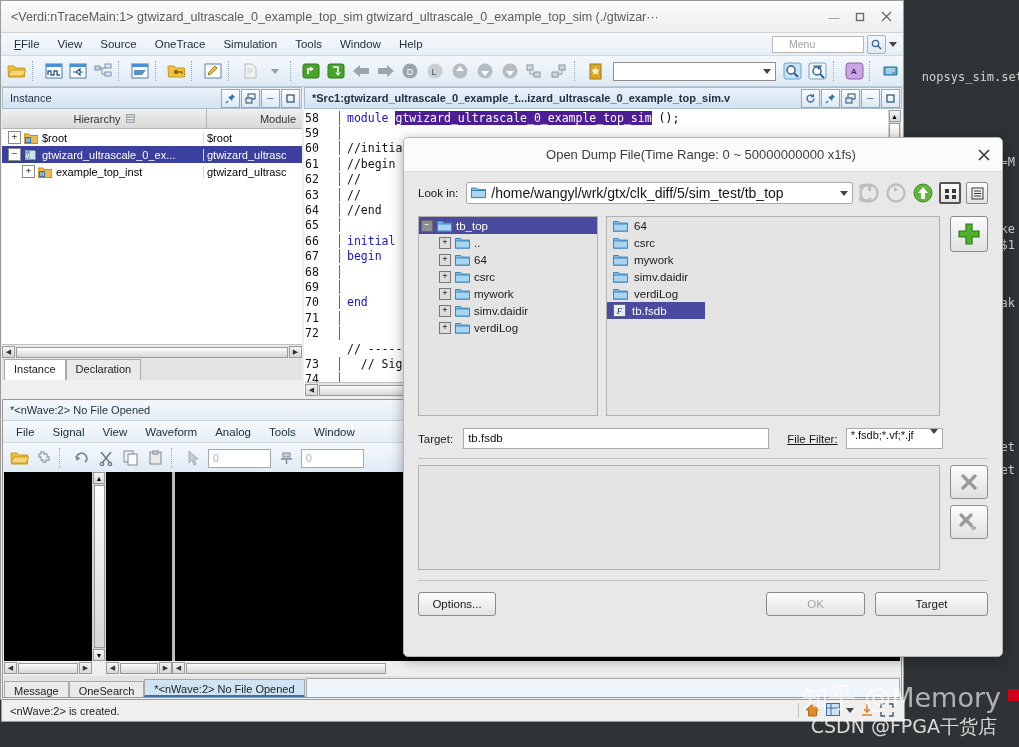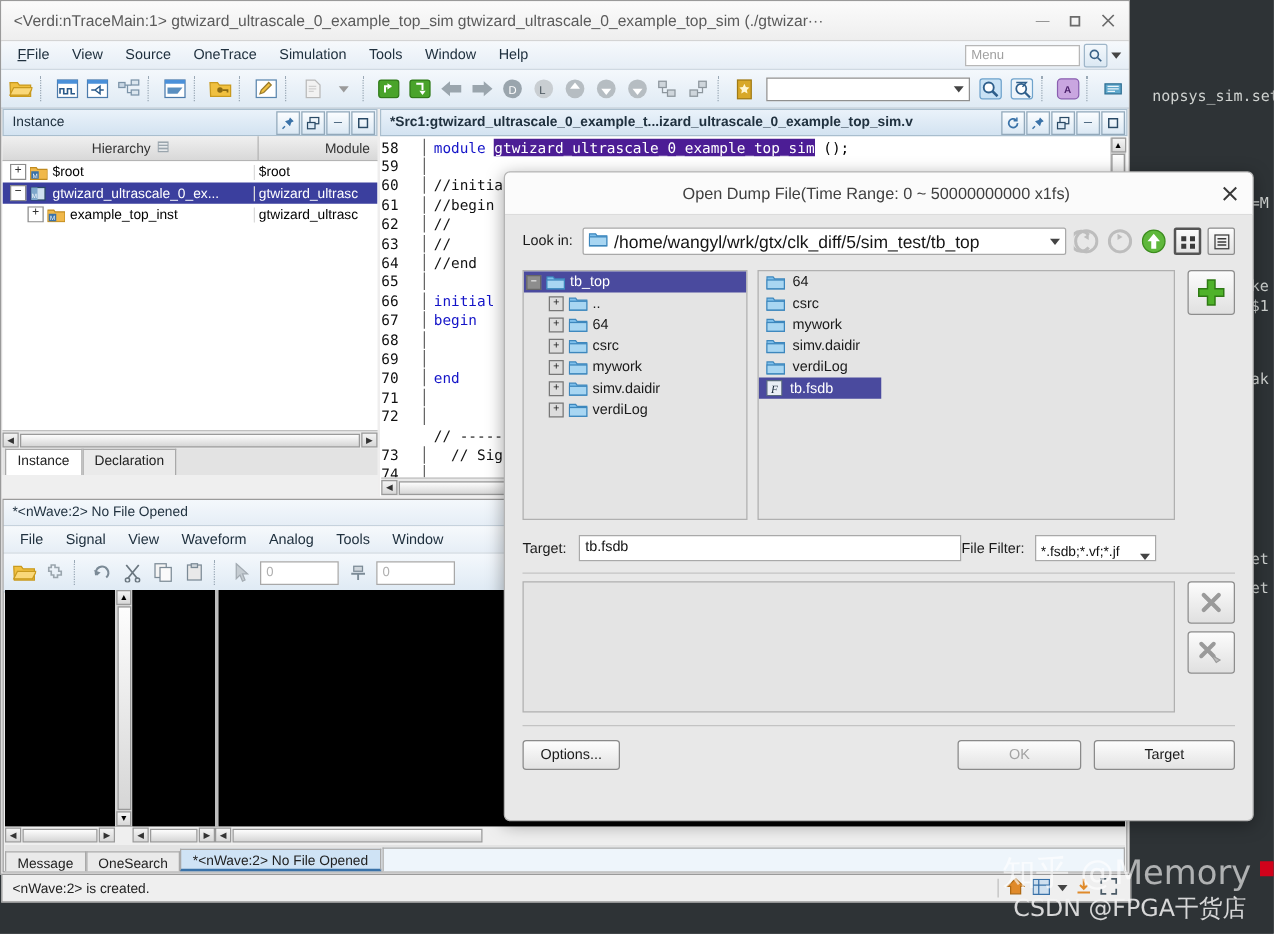--- a/index.html
+++ b/index.html
@@ -29,21 +29,21 @@
   }
   #title-text{flex:1;color:#5b5b5b;font-size:12.5px;white-space:nowrap;overflow:hidden;}
   .winbtn{width:26px;height:22px;display:flex;align-items:center;justify-content:center;color:#6b6b6b;font-size:13px;}
 
   
   #menu-bar{height:22px;background:linear-gradient(#f6f9fc,#e6eef6);display:flex;align-items:center;
     border-bottom:1px solid #cfd9e2;padding-left:4px;position:relative;}
   .menu-item{padding:2px 9px;color:#20313f;font-size:11.5px;cursor:default;}
   #menu-search-wrap{position:absolute;right:6px;top:2px;display:flex;align-items:center;gap:3px;}
   #menu-search{width:92px;height:17px;border:1px solid #b7b7b7;background:#fff;font-size:10.5px;
-    color:#a0a0a0;padding:0 4px;box-sizing:border-box;line-height:15px;}
+    color:#a0a0a0;padding:0 16px;box-sizing:border-box;line-height:15px;}
   .mini-icon{width:17px;height:17px;border:1px solid #9fb6c9;border-radius:2px;
      background:linear-gradient(#f3f8fc,#dbe8f3);display:flex;align-items:center;justify-content:center;font-size:9px;color:#3b6287;}
   .caret{width:0;height:0;border-left:4px solid transparent;border-right:4px solid transparent;border-top:5px solid #444;}
 
   
   #tool-bar{height:30px;background:linear-gradient(#f4f8fc,#dfeaf4);border-bottom:1px solid #b9c8d6;
     display:flex;align-items:center;padding-left:4px;gap:1px;}
   .tbtn{width:24px;height:24px;display:flex;align-items:center;justify-content:center;border-radius:2px;}
   .tsep{width:6px;height:20px;border-left:1px dotted #9aa9b6;margin:0 2px;}
   #tb-combo{width:165px;height:19px;background:#fff;border:1px solid #909090;display:flex;align-items:center;
@@ -142,21 +142,21 @@
   .dexp{width:10px;height:10px;border:1px solid #777;background:#ddd;font-size:8px;line-height:8px;text-align:center;
     color:#222;margin-right:4px;font-family:"DejaVu Sans Mono",monospace;flex:none;}
   .dlist-row{display:flex;align-items:center;height:17px;font-size:11.5px;color:#1a1a1a;padding-left:6px;}
   .dlist-row.sel{background:#4a4a9e;color:#fff;}
   #addbtn{width:38px;height:36px;margin-left:10px;border:1px solid #8d8d8d;border-radius:3px;
      background:linear-gradient(#fcfcfc,#e0e0e0);display:flex;align-items:center;justify-content:center;box-sizing:border-box;align-self:flex-start;}
   #target-row{display:flex;align-items:center;margin-top:12px;}
   #target-input{width:306px;height:21px;background:#fff;border:1px solid #a9a9a9;margin-left:10px;
     font-size:11.5px;padding:0 4px;line-height:19px;box-sizing:border-box;color:#111;}
   #filter-combo{width:97px;height:21px;background:#fff;border:1px solid #a9a9a9;margin-left:8px;
-     display:flex;align-items:flex-end;padding:0 4px;box-sizing:border-box;font-size:11px;color:#111;}
+     display:flex;align-items:flex-start;padding:0 4px;box-sizing:border-box;font-size:11px;color:#111;}
   .hr{height:1px;background:#c3c3c3;margin:9px 0 0 0;}
   #tname-area{display:flex;margin-top:6px;}
   #tname-box{flex:1;height:105px;background:#e4e4e4;border:1px solid #b0b0b0;box-sizing:border-box;}
   .sidebtn{width:38px;height:34px;margin-left:10px;border:1px solid #8d8d8d;border-radius:3px;
      background:linear-gradient(#fcfcfc,#e0e0e0);display:flex;align-items:center;justify-content:center;box-sizing:border-box;}
   #dlg-buttons{display:flex;align-items:center;margin-top:11px;}
   .dbtn{height:24px;border:1px solid #8a8a8a;border-radius:3px;background:linear-gradient(#fdfdfd,#e3e3e3);
      display:flex;align-items:center;justify-content:center;font-size:11.5px;color:#1a1a1a;box-sizing:border-box;}
   .dbtn.disabled{color:#a3a3a3;}
 
@@ -892,21 +892,21 @@
       <div id="addbtn">
         <svg width="24" height="24" viewBox="0 0 24 24">
             <path d="M9,2 h6 v7 h7 v6 h-7 v7 h-6 v-7 h-7 v-6 h7 z" fill="#4fb22a" stroke="#2f7a14" stroke-width="1.2"></path>
           </svg>
       </div>
     </div>
 
     <div id="target-row">
       <span class="lbl">Target:</span>
       <div id="target-input">tb.fsdb</div>
-      <span class="lbl" style="">File Filter:</span>
+      <span class="lbl" style="margin-left:18px;text-decoration:underline;">File Filter:</span>
       <div id="filter-combo">
         <span style="flex:1;overflow:hidden;white-space:nowrap;">*.fsdb;*.vf;*.jf</span>
         <span class="caret"></span>
       </div>
     </div>
 
     <div class="hr"></div>
 
 
     <div id="tname-area">

